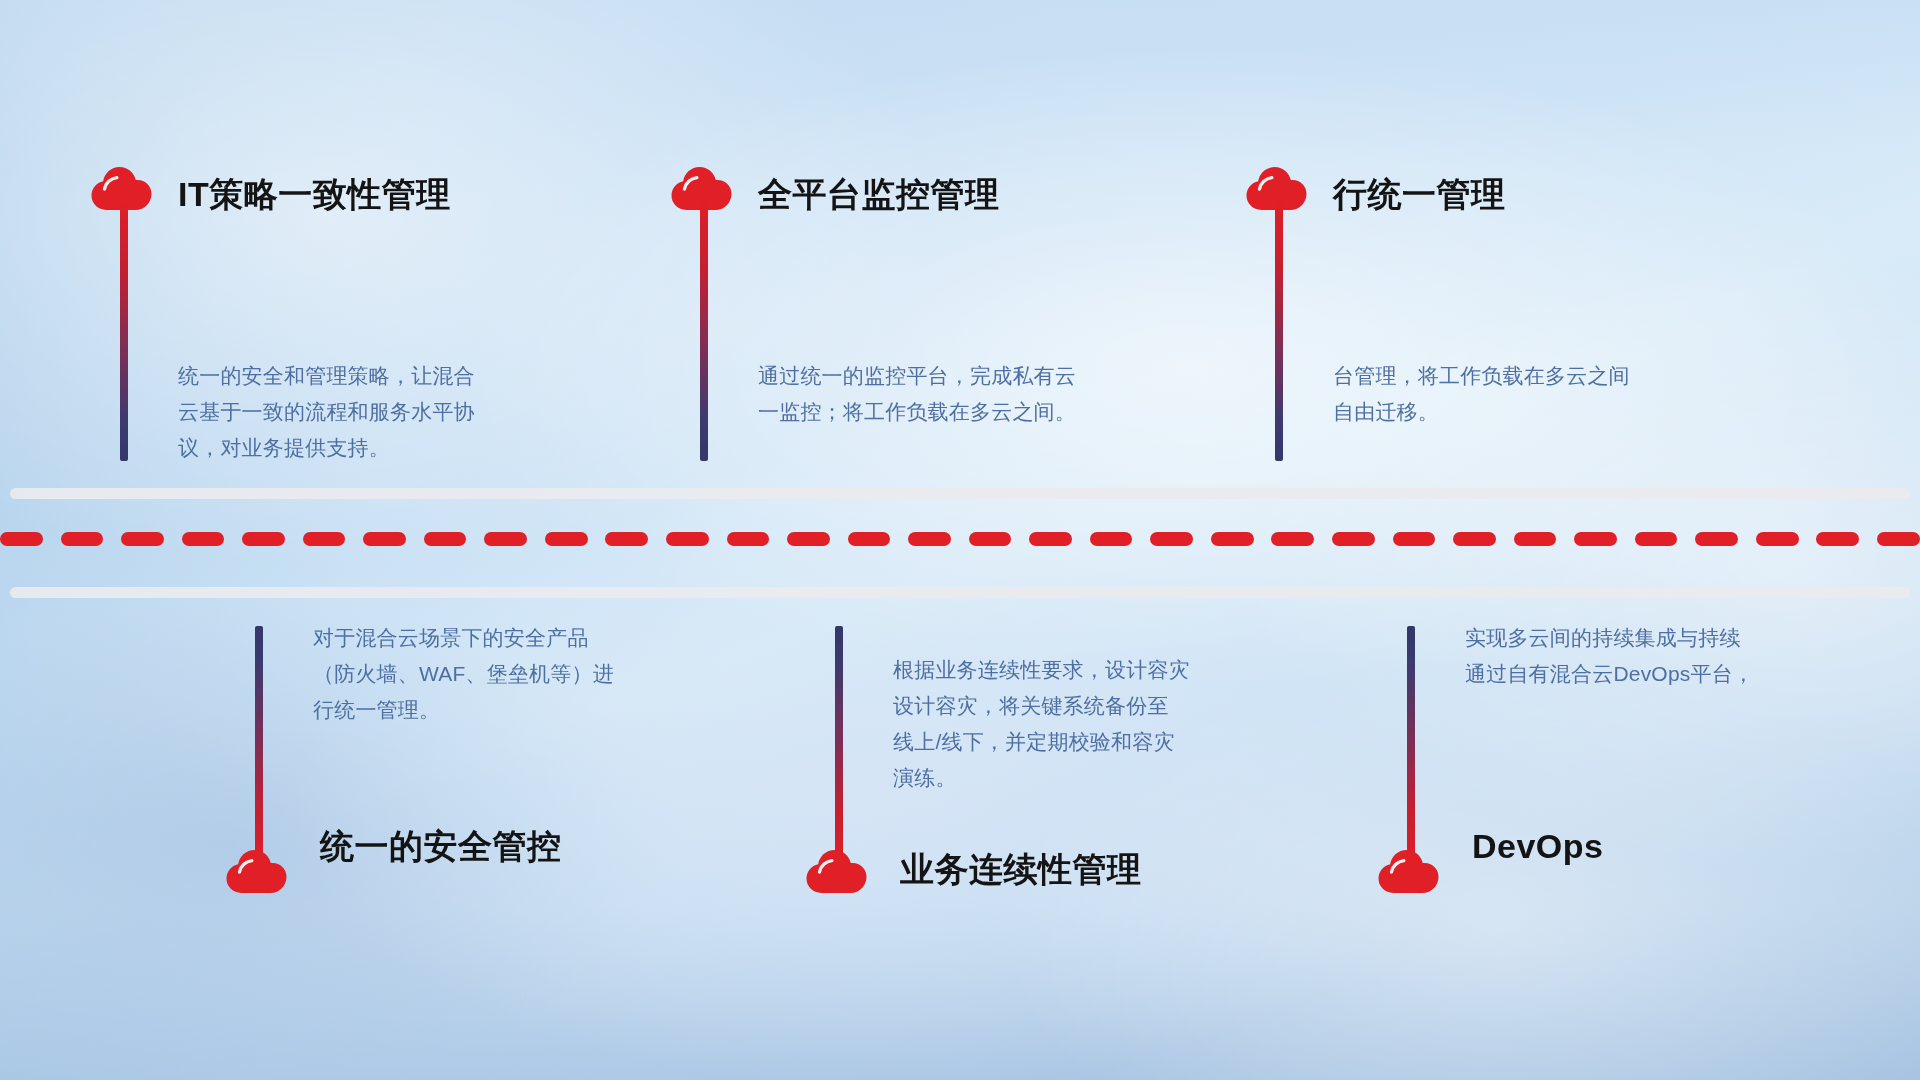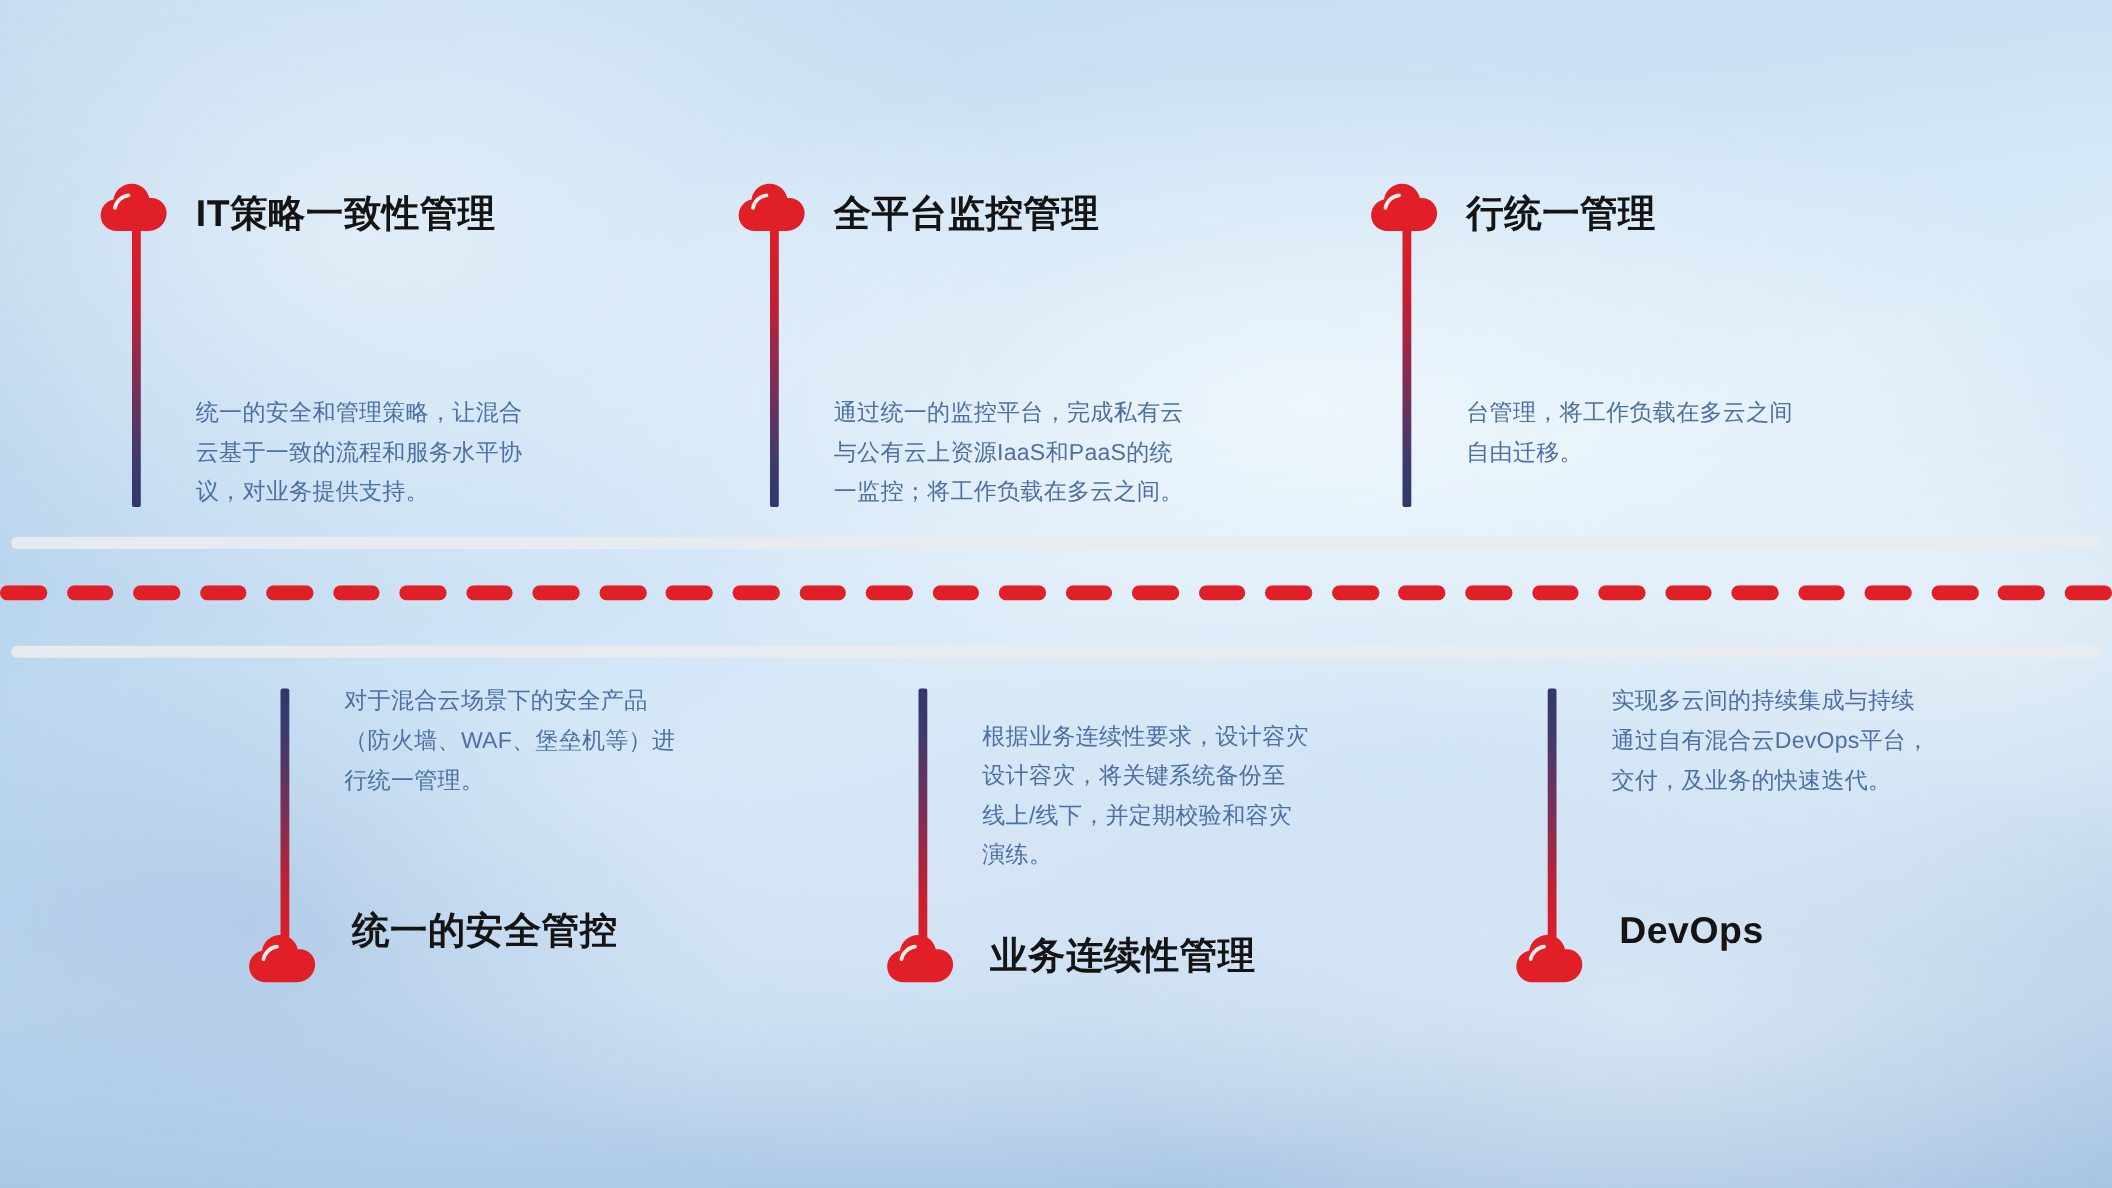--- a/index.html
+++ b/index.html
@@ -168,21 +168,20 @@
       <div class="marker pd" style="left:700px; top:165px;">
         <svg class="cloud" viewBox="0 0 62 46">
           <path d="M16.5 45C8.0 45 1.5 38.6 1.5 30.6c0-7.0 5.0-12.9 11.7-14.3C14.3 8.2 21.2 2 29.6 2c8.0 0 14.7 5.6 16.2 13.1 0.6-0.1 1.2-0.1 1.8-0.1 7.6 0 13.9 6.1 13.9 13.7 0 8.0-6.2 16.3-16.4 16.3z" fill="#e01f26"></path>
           <path d="M14.5 24.0c1.2-6.0 6.2-10.6 12.3-11.4" stroke="#ffffff" stroke-width="3.4" stroke-linecap="round" fill="none" opacity="0.92"></path>
         </svg>
         <div class="bar bar-down" style="left:0px; top:36px; height:260px;"></div>
       </div>
       <div class="heading pd" style="left:758px; top:176px;">全平台监控管理</div>
       <div class="body-text pd" style="left:758px; top:358px; width:450px;">
         <div>通过统一的监控平台，完成私有云</div>
-        <div>与公有云上资源IaaS和PaaS的统</div>
         <div>一监控；将工作负载在多云之间。</div>
       </div>
     </div>
 
     <div class="col">
       <div class="marker pd" style="left:1275px; top:165px;">
         <svg class="cloud" viewBox="0 0 62 46">
           <path d="M16.5 45C8.0 45 1.5 38.6 1.5 30.6c0-7.0 5.0-12.9 11.7-14.3C14.3 8.2 21.2 2 29.6 2c8.0 0 14.7 5.6 16.2 13.1 0.6-0.1 1.2-0.1 1.8-0.1 7.6 0 13.9 6.1 13.9 13.7 0 8.0-6.2 16.3-16.4 16.3z" fill="#e01f26"></path>
           <path d="M14.5 24.0c1.2-6.0 6.2-10.6 12.3-11.4" stroke="#ffffff" stroke-width="3.4" stroke-linecap="round" fill="none" opacity="0.92"></path>
         </svg>
@@ -275,20 +274,19 @@
       <div class="marker pd" style="left:1407px; top:30px;">
         <div class="bar bar-up" style="left:0px; top:0px; height:242px;"></div>
         <svg class="cloud" viewBox="0 0 62 46" style="top:222px;">
           <path d="M16.5 45C8.0 45 1.5 38.6 1.5 30.6c0-7.0 5.0-12.9 11.7-14.3C14.3 8.2 21.2 2 29.6 2c8.0 0 14.7 5.6 16.2 13.1 0.6-0.1 1.2-0.1 1.8-0.1 7.6 0 13.9 6.1 13.9 13.7 0 8.0-6.2 16.3-16.4 16.3z" fill="#e01f26"></path>
           <path d="M14.5 24.0c1.2-6.0 6.2-10.6 12.3-11.4" stroke="#ffffff" stroke-width="3.4" stroke-linecap="round" fill="none" opacity="0.92"></path>
         </svg>
       </div>
       <div class="body-text pd" style="left:1465px; top:24px; width:420px;">
         <div>实现多云间的持续集成与持续</div>
         <div>通过自有混合云DevOps平台，</div>
-        <div>交付，及业务的快速迭代。</div>
       </div>
       <div class="heading pd" style="left:1472px; top:232px;">DevOps</div>
     </div>
 
   </div>
 
 </div>
 
 </body></html>

